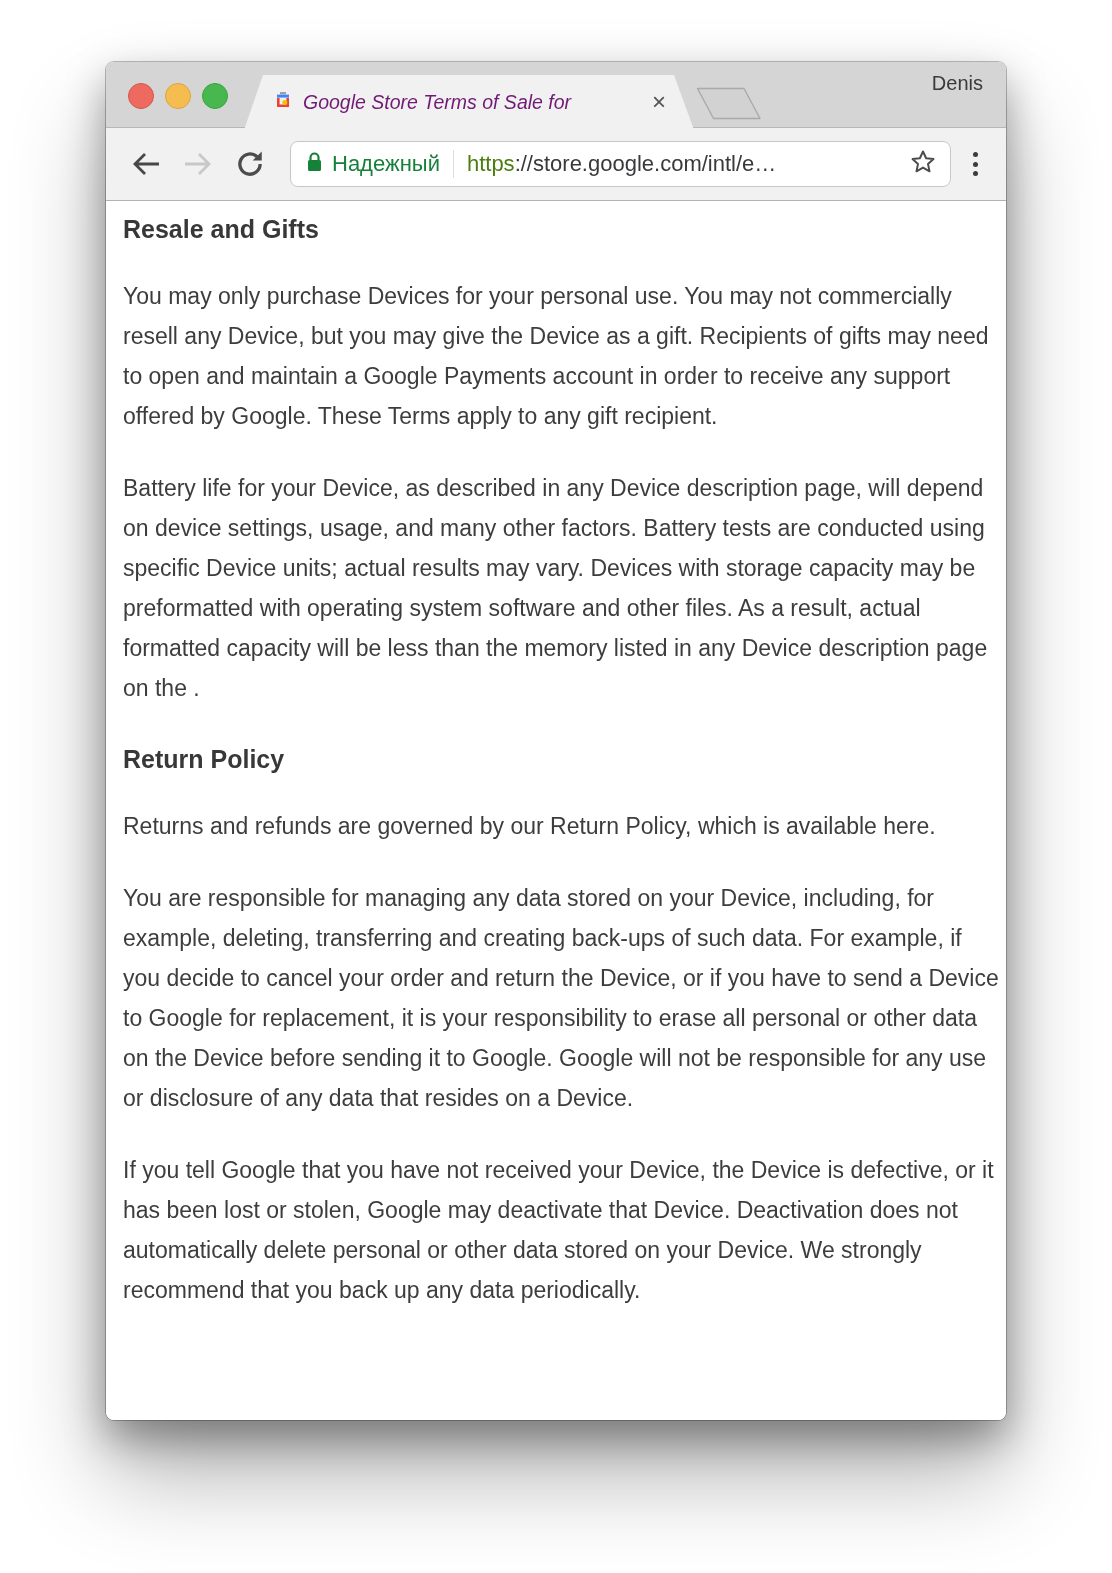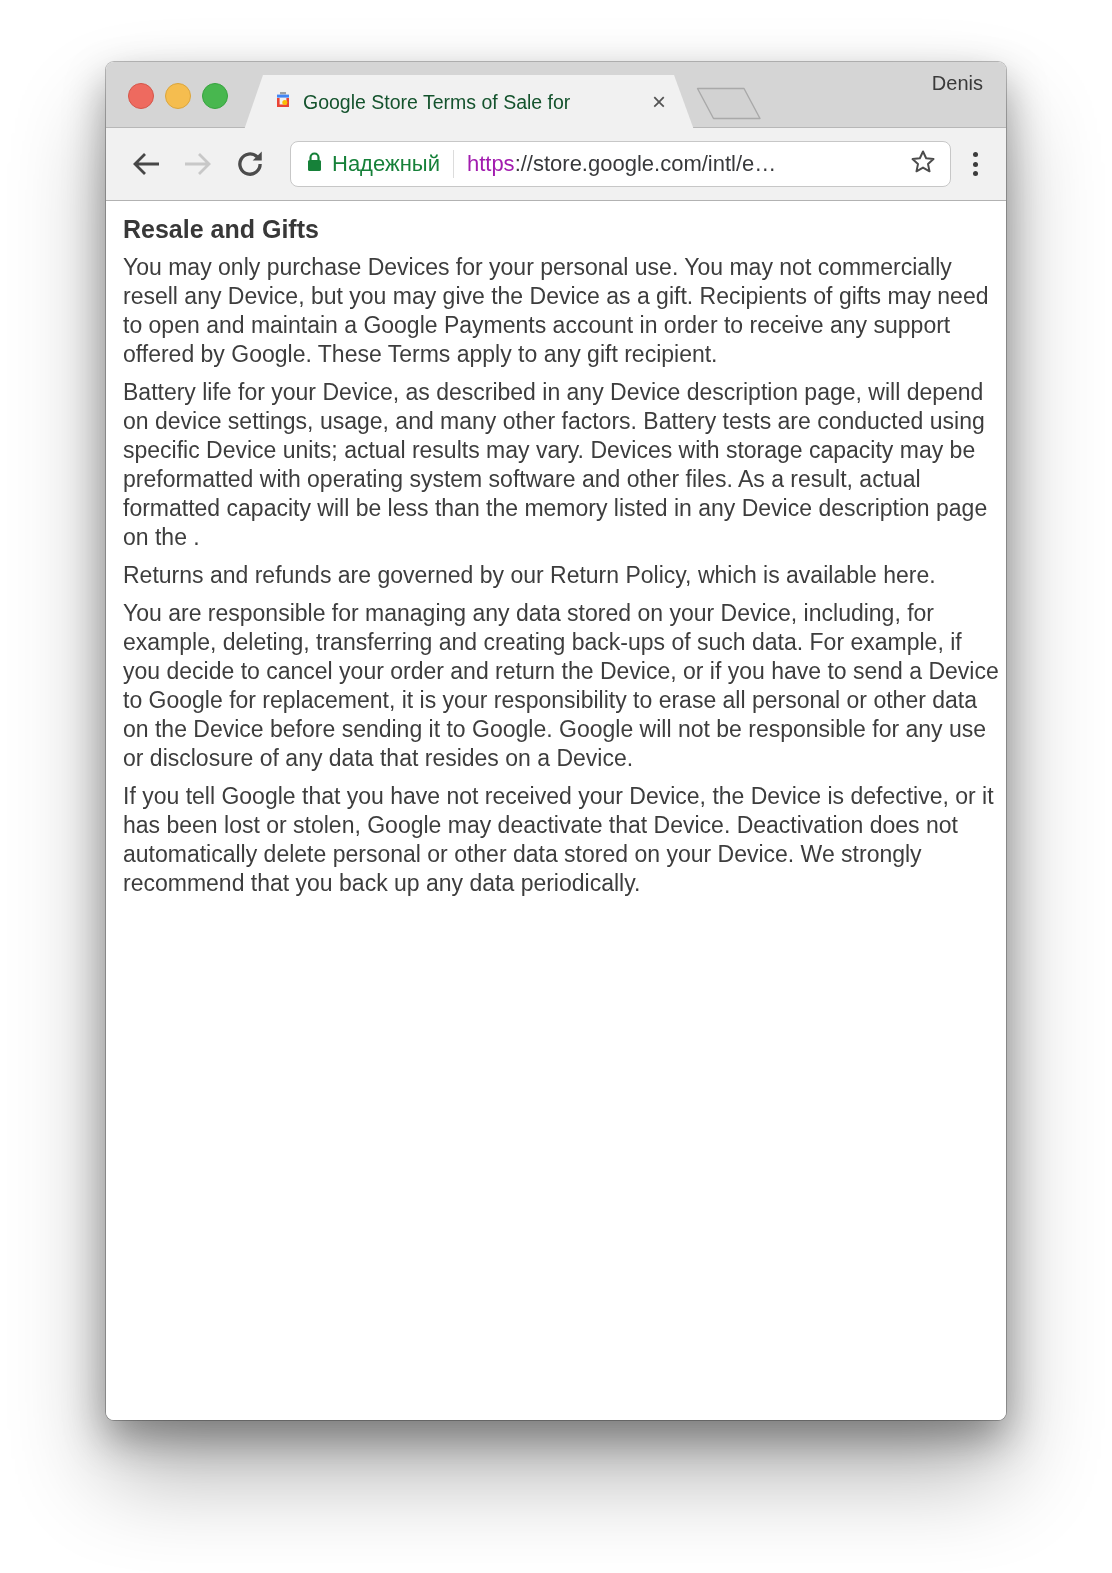--- a/index.html
+++ b/index.html
@@ -44,22 +44,22 @@
     width:450px; height:55px;
     background:#f1f1f1;
     clip-path: polygon(0 100%, 19px 0, calc(100% - 20px) 0, 100% 100%);
     display:flex; align-items:center;
     padding:0 28px 2px 30px;
     z-index:3;
   }
   .tab-favicon { flex:0 0 18px; margin-right:11px; }
   .tab-title-wrap { position:relative; flex:1; overflow:hidden; height:26px; }
   .tab-title {
-    font-size:19.5px; color:#14532d; white-space:nowrap;
-    line-height:26px; display:block;
+    font-size:19.5px; color:#701a75; white-space:nowrap;
+    line-height:26px; display:block;font-style:italic;
   }
   .tab-title-wrap::after {
     content:""; position:absolute; right:0; top:0; bottom:0; width:46px;
     background:linear-gradient(to right, rgba(241,241,241,0), #f1f1f1 85%);
   }
   .tab-close {
     flex:0 0 auto; margin-left:10px;
     font-size:24px; line-height:22px; color:#545454;
     cursor:default;
   }
@@ -89,42 +89,42 @@
     border-radius:8px;
     display:flex; align-items:center;
     padding:0 13px 0 15px;
     margin:0 14px 0 4px;
     min-width:0;
   }
   .lock-icon { flex:0 0 auto; margin-right:9px; }
   .secure-label { font-size:22px; color:#168139; margin-right:13px; white-space:nowrap; }
   .ab-divider { width:1px; height:28px; background:#dcdcdc; margin-right:13px; flex:0 0 auto; }
   .url { flex:1; font-size:22px; color:#38393b; white-space:nowrap; overflow:hidden; min-width:0; }
-  .url .scheme { color:#a21caf; }
+  .url .scheme { color:#4d7c0f; }
   .star-icon { flex:0 0 auto; margin-left:8px; }
 
   .menu-dots { display:flex; flex-direction:column; gap:4.5px; padding:6px 8px; }
   .menu-dots i { width:5px; height:5px; border-radius:50%; background:#3c3c3c; display:block; }
 
   
   .content {
     flex:1 1 auto;
     background:#fff;
     padding:13px 5px 0 17px;
     overflow:hidden;
     color:#3d3d3d;
   }
   .content h2 {
     font-size:25px; font-weight:bold; color:#383838;
     line-height:30px; margin:36px 0 0;
   }
   .content .section:first-child h2 { margin-top:0; }
   .content p {
-    font-size:23px; line-height:29px;
-    margin:9px 0 0;
+    font-size:23px; line-height:40px;
+    margin:32px 0 0;
   }
 </style>
 </head>
 <body>
 
 <div class="window">
 
   <div class="titlebar">
     <div class="traffic">
       <span class="light red"></span>
@@ -203,20 +203,21 @@
     <div class="section">
       <h2>Resale and Gifts</h2>
       <p>You may only purchase Devices for your personal use. You may not commercially resell any Device, but you may give the Device as a gift. Recipients of gifts may need to open and maintain a Google Payments account in order to receive any support offered by Google. These Terms apply to any gift recipient.</p>
     </div>
 
     <div class="section">
       <p>Battery life for your Device, as described in any Device description page, will depend on device settings, usage, and many other factors. Battery tests are conducted using specific Device units; actual results may vary. Devices with storage capacity may be preformatted with operating system software and other files. As a result, actual formatted capacity will be less than the memory listed in any Device description page on the .</p>
     </div>
 
     <div class="section">
+      <h2>Return Policy</h2>
       <p>Returns and refunds are governed by our Return Policy, which is available here.</p>
     </div>
 
     <div class="section">
       <p>You are responsible for managing any data stored on your Device, including, for example, deleting, transferring and creating back-ups of such data. For example, if you decide to cancel your order and return the Device, or if you have to send a Device to Google for replacement, it is your responsibility to erase all personal or other data on the Device before sending it to Google. Google will not be responsible for any use or disclosure of any data that resides on a Device.</p>
       <p>If you tell Google that you have not received your Device, the Device is defective, or it has been lost or stolen, Google may deactivate that Device. Deactivation does not automatically delete personal or other data stored on your Device. We strongly recommend that you back up any data periodically.</p>
     </div>
 
   </div>
 </div>

